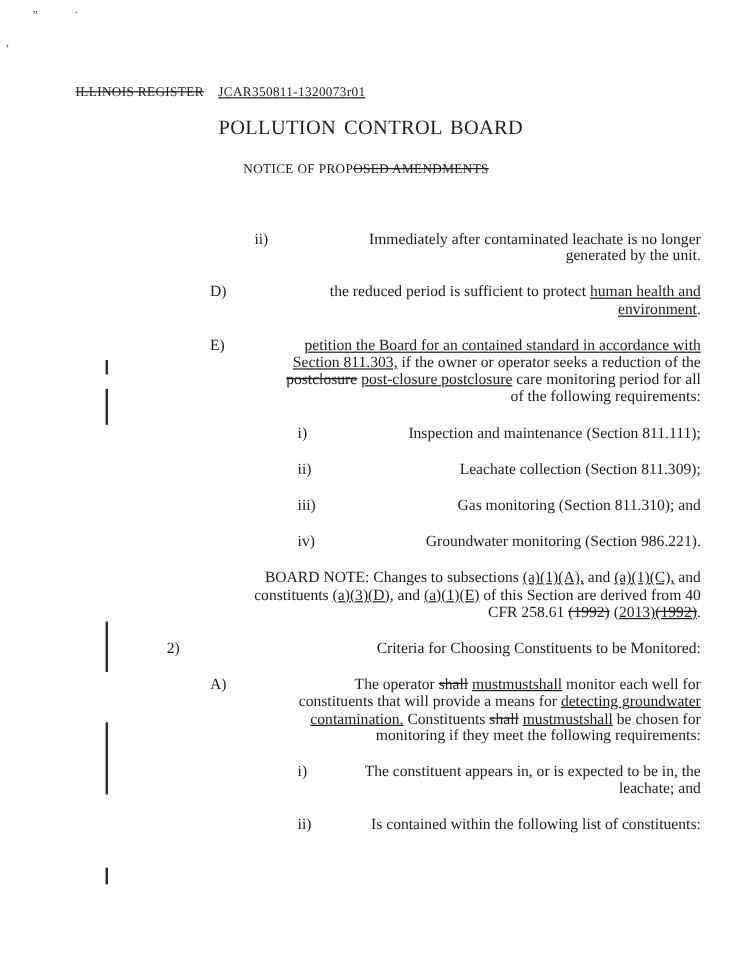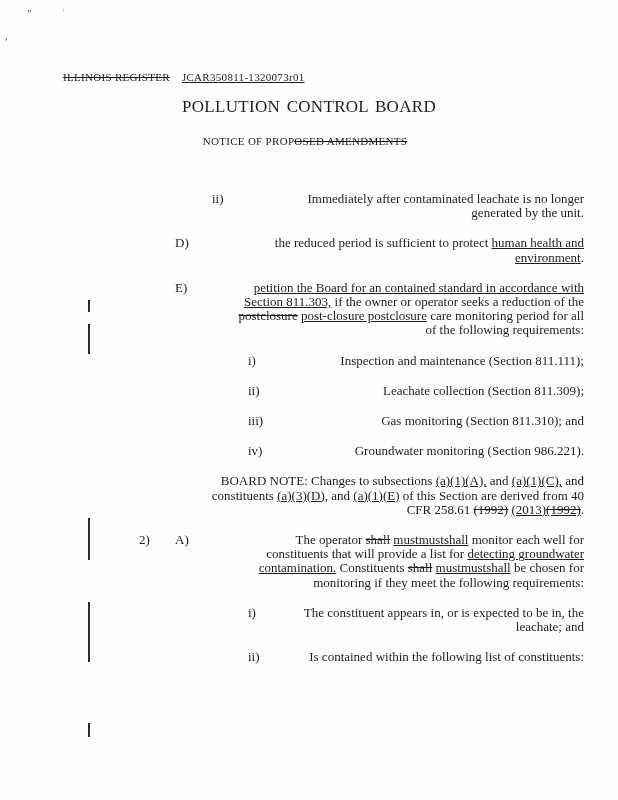--- a/index.html
+++ b/index.html
@@ -94,25 +94,26 @@
         <span class="blk-label">iv)</span>
         <div class="line"><span>Groundwater monitoring (Section 986.221).</span></div>
       </div>
       <div class="block ind-note">
         <div class="line"><span>BOARD NOTE:  Changes to subsections </span><span class="seg-u">(a)(1)(A),</span><span> and </span><span class="seg-u">(a)(1)(C),</span><span> and</span></div>
         <div class="line"><span>constituents </span><span class="seg-u">(a)(3)(D),</span><span> and </span><span class="seg-u">(a)(1)(E)</span><span> of this Section are derived from 40</span></div>
         <div class="line"><span>CFR 258.61 </span><span class="seg-s">(1992)</span><span> </span><span class="seg-u">(2013)</span><span class="seg-su">(1992)</span><span>.</span></div>
       </div>
       <div class="block ind-l1">
         <span class="blk-label">2)</span>
+        <div class="line"><span>Criteria for Choosing Constituents to be Monitored:</span></div>
       </div>
       <div class="block ind-l2">
         <span class="blk-label">A)</span>
         <div class="line"><span>The operator </span><span class="seg-s">shall</span><span> </span><span class="seg-u">mustmustshall</span><span> monitor each well for</span></div>
-        <div class="line"><span>constituents that will provide a list for </span><span class="seg-u">detecting groundwater</span></div>
+        <div class="line"><span>constituents that will provide a means for </span><span class="seg-u">detecting groundwater</span></div>
         <div class="line"><span class="seg-u">contamination.</span><span>  Constituents </span><span class="seg-s">shall</span><span> </span><span class="seg-u">mustmustshall</span><span> be chosen for</span></div>
         <div class="line"><span>monitoring if they meet the following requirements:</span></div>
       </div>
       <div class="block ind-r4">
         <span class="blk-label">i)</span>
         <div class="line"><span>The constituent appears in, or is expected to be in, the</span></div>
         <div class="line"><span>leachate; and</span></div>
       </div>
       <div class="block ind-r4">
         <span class="blk-label">ii)</span>

